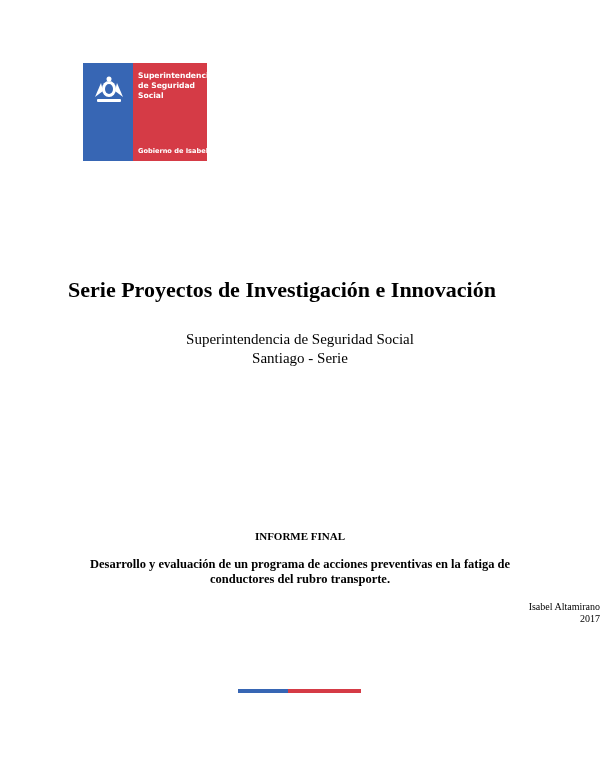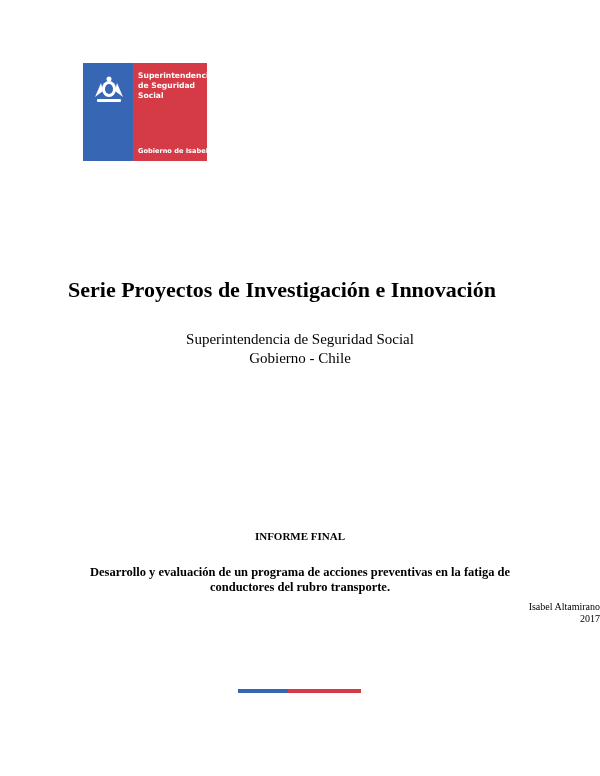--- a/index.html
+++ b/index.html
@@ -39,26 +39,26 @@
     <div class="logo-text">Superintendencia
 de Seguridad
 Social</div>
     <div class="logo-footer">Gobierno de Isabel</div>
   </div>
 </div>
 
 <div class="title">Serie Proyectos de Investigación e Innovación</div>
 <div class="subtitle">
   <div>Superintendencia de Seguridad Social</div>
-  <div>Gobierno - Chile</div>
+  <div>Santiago - Serie</div>
 </div>
 
 <div class="report-type">INFORME FINAL</div>
 <div class="report-title">
-  <div style="width:460px;margin:8px auto;">Desarrollo y evaluación de un programa de acciones preventivas en la fatiga de conductores del rubro transporte.</div>
+  <div style="width:460px;margin:0 auto;">Desarrollo y evaluación de un programa de acciones preventivas en la fatiga de conductores del rubro transporte.</div>
 </div>
 <div class="author">
   <div>Isabel Altamirano</div>
   <div>2017</div>
 </div>
 
 <div class="bar">
   <div class="bar-blue"></div>
   <div class="bar-red"></div>
 </div>

